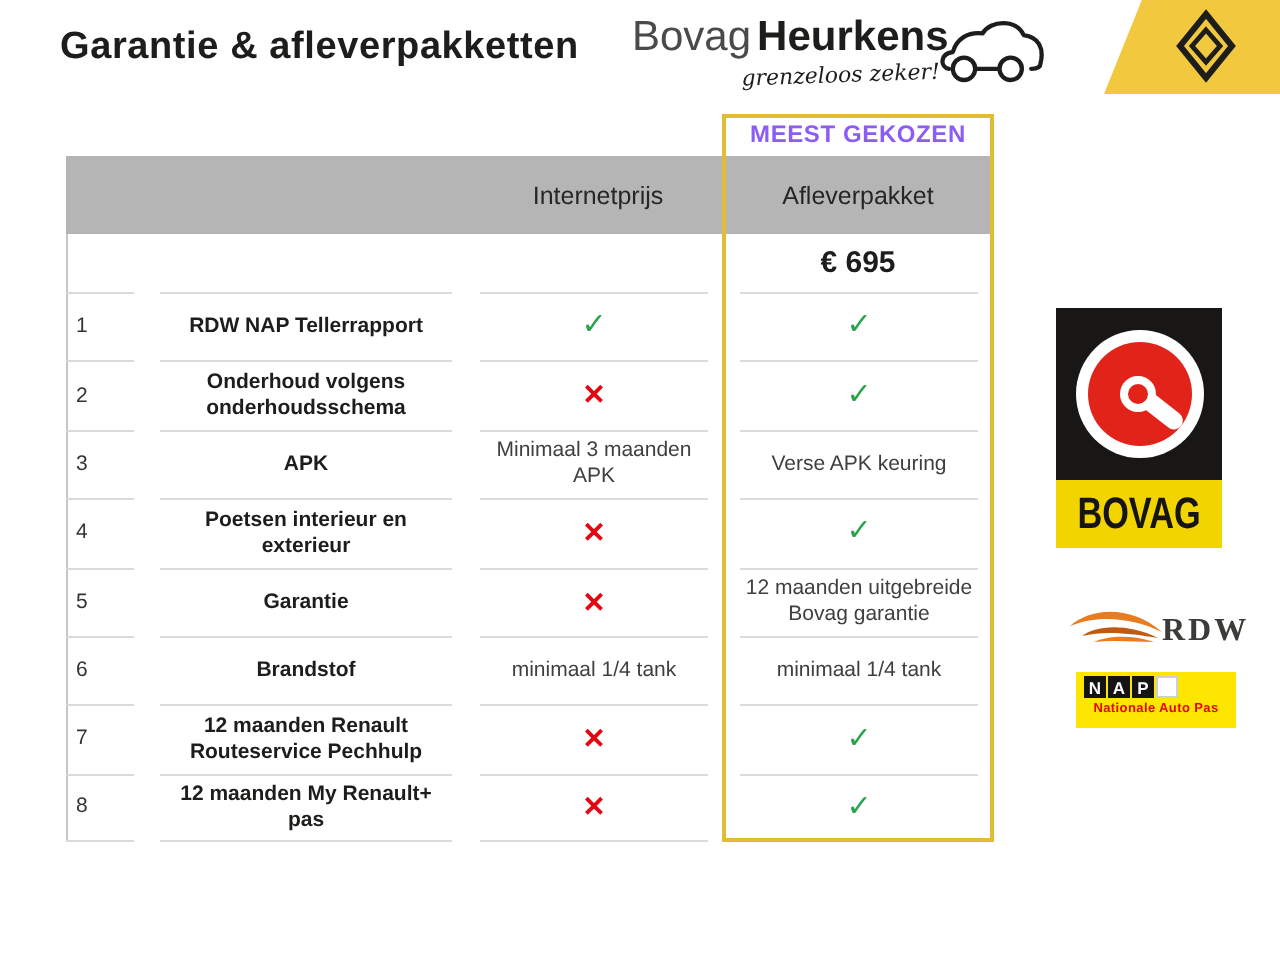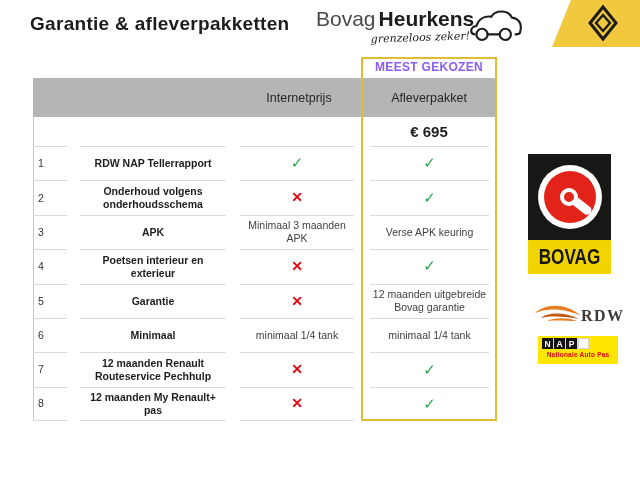--- a/index.html
+++ b/index.html
@@ -173,21 +173,21 @@
         <div class="cell c-name">Garantie</div>
         <div class="cell c-int">
           <span class="mark-cross">✕</span>
         </div>
         <div class="cell c-pak">
           <span class="celltext">12 maanden uitgebreide Bovag garantie</span>
         </div>
       </div>
       <div class="trow">
         <div class="cell c-num">6</div>
-        <div class="cell c-name">Minimaal</div>
+        <div class="cell c-name">Brandstof</div>
         <div class="cell c-int">
           <span class="celltext">minimaal 1/4 tank</span>
         </div>
         <div class="cell c-pak">
           <span class="celltext">minimaal 1/4 tank</span>
         </div>
       </div>
       <div class="trow">
         <div class="cell c-num">7</div>
         <div class="cell c-name">12 maanden Renault Routeservice Pechhulp</div>

